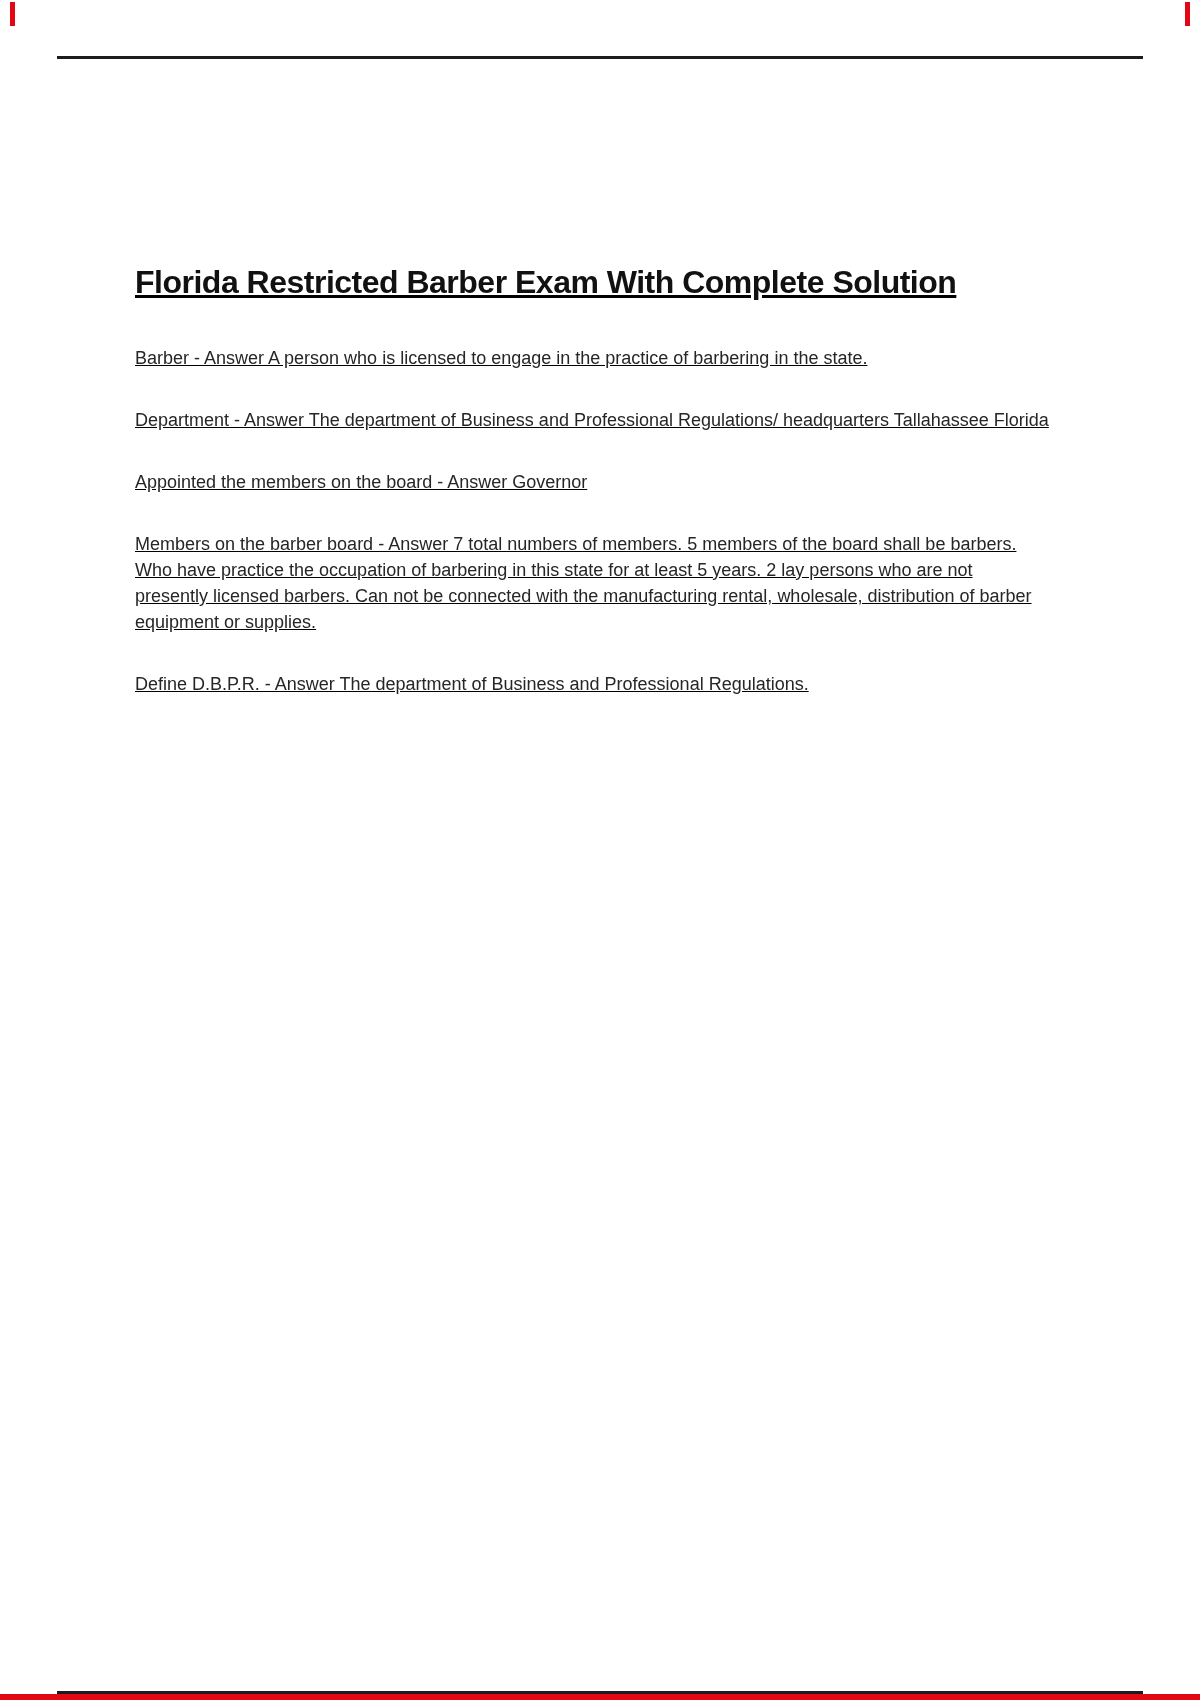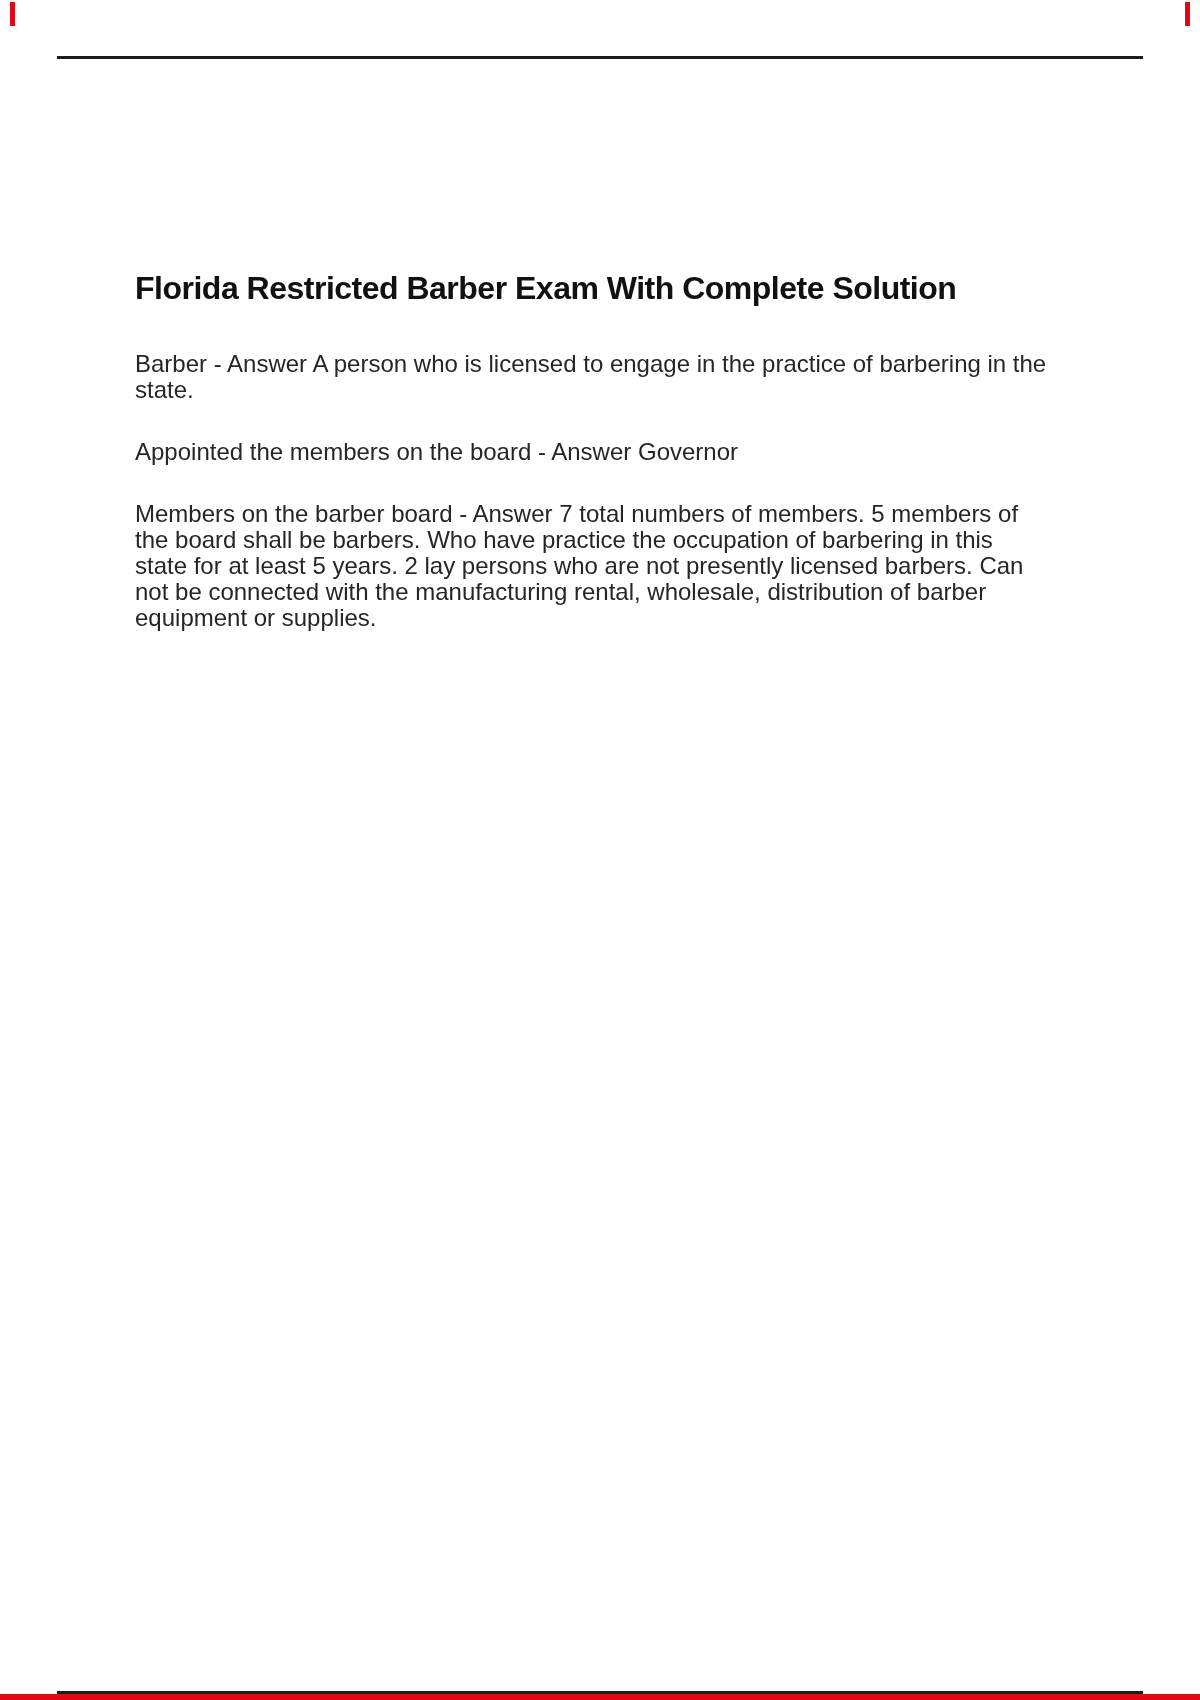--- a/index.html
+++ b/index.html
@@ -46,34 +46,35 @@
     position: absolute;
     left: 0;
     bottom: 0;
     width: 1200px;
     height: 6px;
     background: var(--accent-red);
   }
   .content {
     position: absolute;
     left: 135px;
-    top: 9px;
+    top: 3px;
     width: 915px;
+    text-decoration: underline;
   }
   .doc-title {
     margin: 260px 0 0 0;
     font-size: 32px;
     line-height: 38px;
     font-weight: 700;
     letter-spacing: -0.5px;
     color: var(--title-color);
   }
   .qa-paragraph {
     margin: 36px 0 0 0;
-    font-size: 24px;
+    font-size: 18px;
     line-height: 26px;
     color: var(--text-color);
   }
   .qa-paragraph:first-of-type { margin-top: 44px; }
 </style>
 </head>
 <body>
 
 <div class="page">
 
@@ -81,27 +82,29 @@
   <div class="cut-tick cut-tick-right"></div>
 
   <div class="rule rule-top"></div>
 
   <div class="content">
     <h1 class="doc-title">Florida Restricted Barber Exam With Complete Solution</h1>
 
     <p class="qa-paragraph">Barber - Answer A person who is licensed to engage in the practice of barbering in the state.</p>
 
 
+    <p class="qa-paragraph">Department - Answer The department of Business and Professional Regulations/ headquarters Tallahassee Florida</p>
 
     <p class="qa-paragraph">Appointed the members on the board - Answer Governor</p>
 
 
     <p class="qa-paragraph">Members on the barber board - Answer 7 total numbers of members. 5 members of the board shall be barbers. Who have practice the occupation of barbering in this state for at least 5 years. 2 lay persons who are not presently licensed barbers. Can not be connected with the manufacturing rental, wholesale, distribution of barber equipment or supplies.</p>
 
 
+    <p class="qa-paragraph">Define D.B.P.R. - Answer The department of Business and Professional Regulations.</p>
 
 
   </div>
 
   <div class="rule rule-bottom"></div>
   <div class="cut-bar-bottom"></div>
 
 </div>
 
 </body></html>

